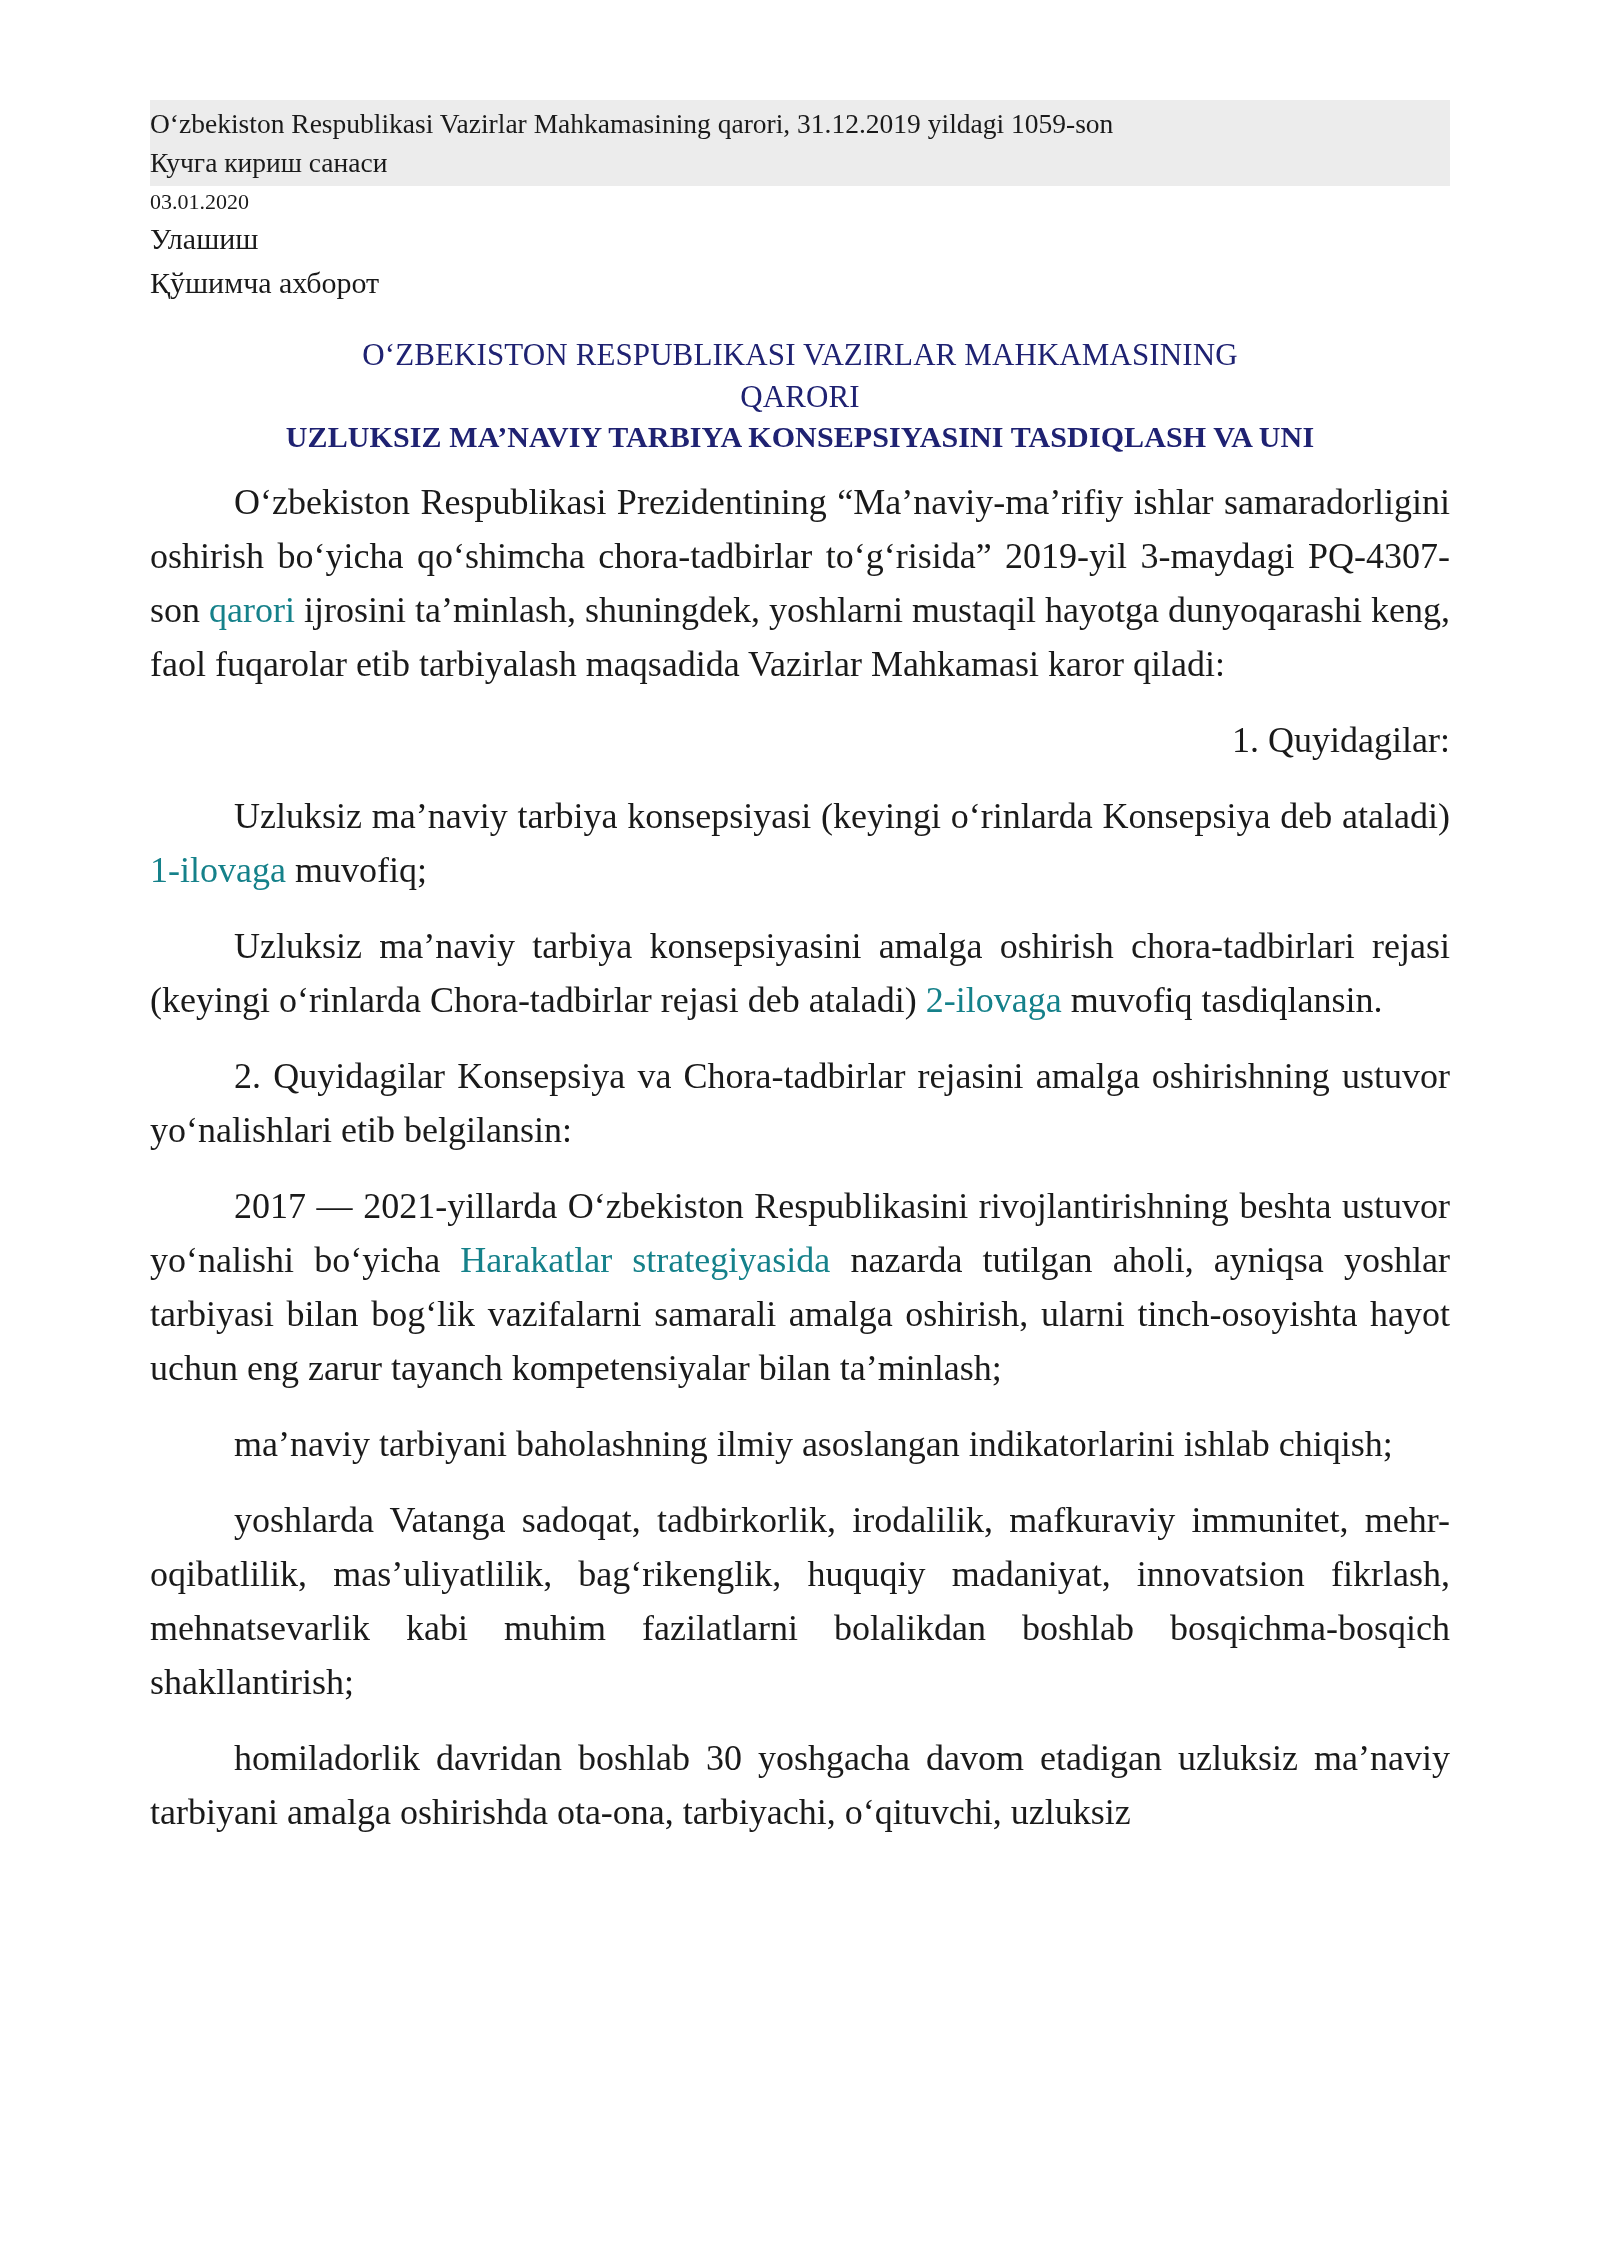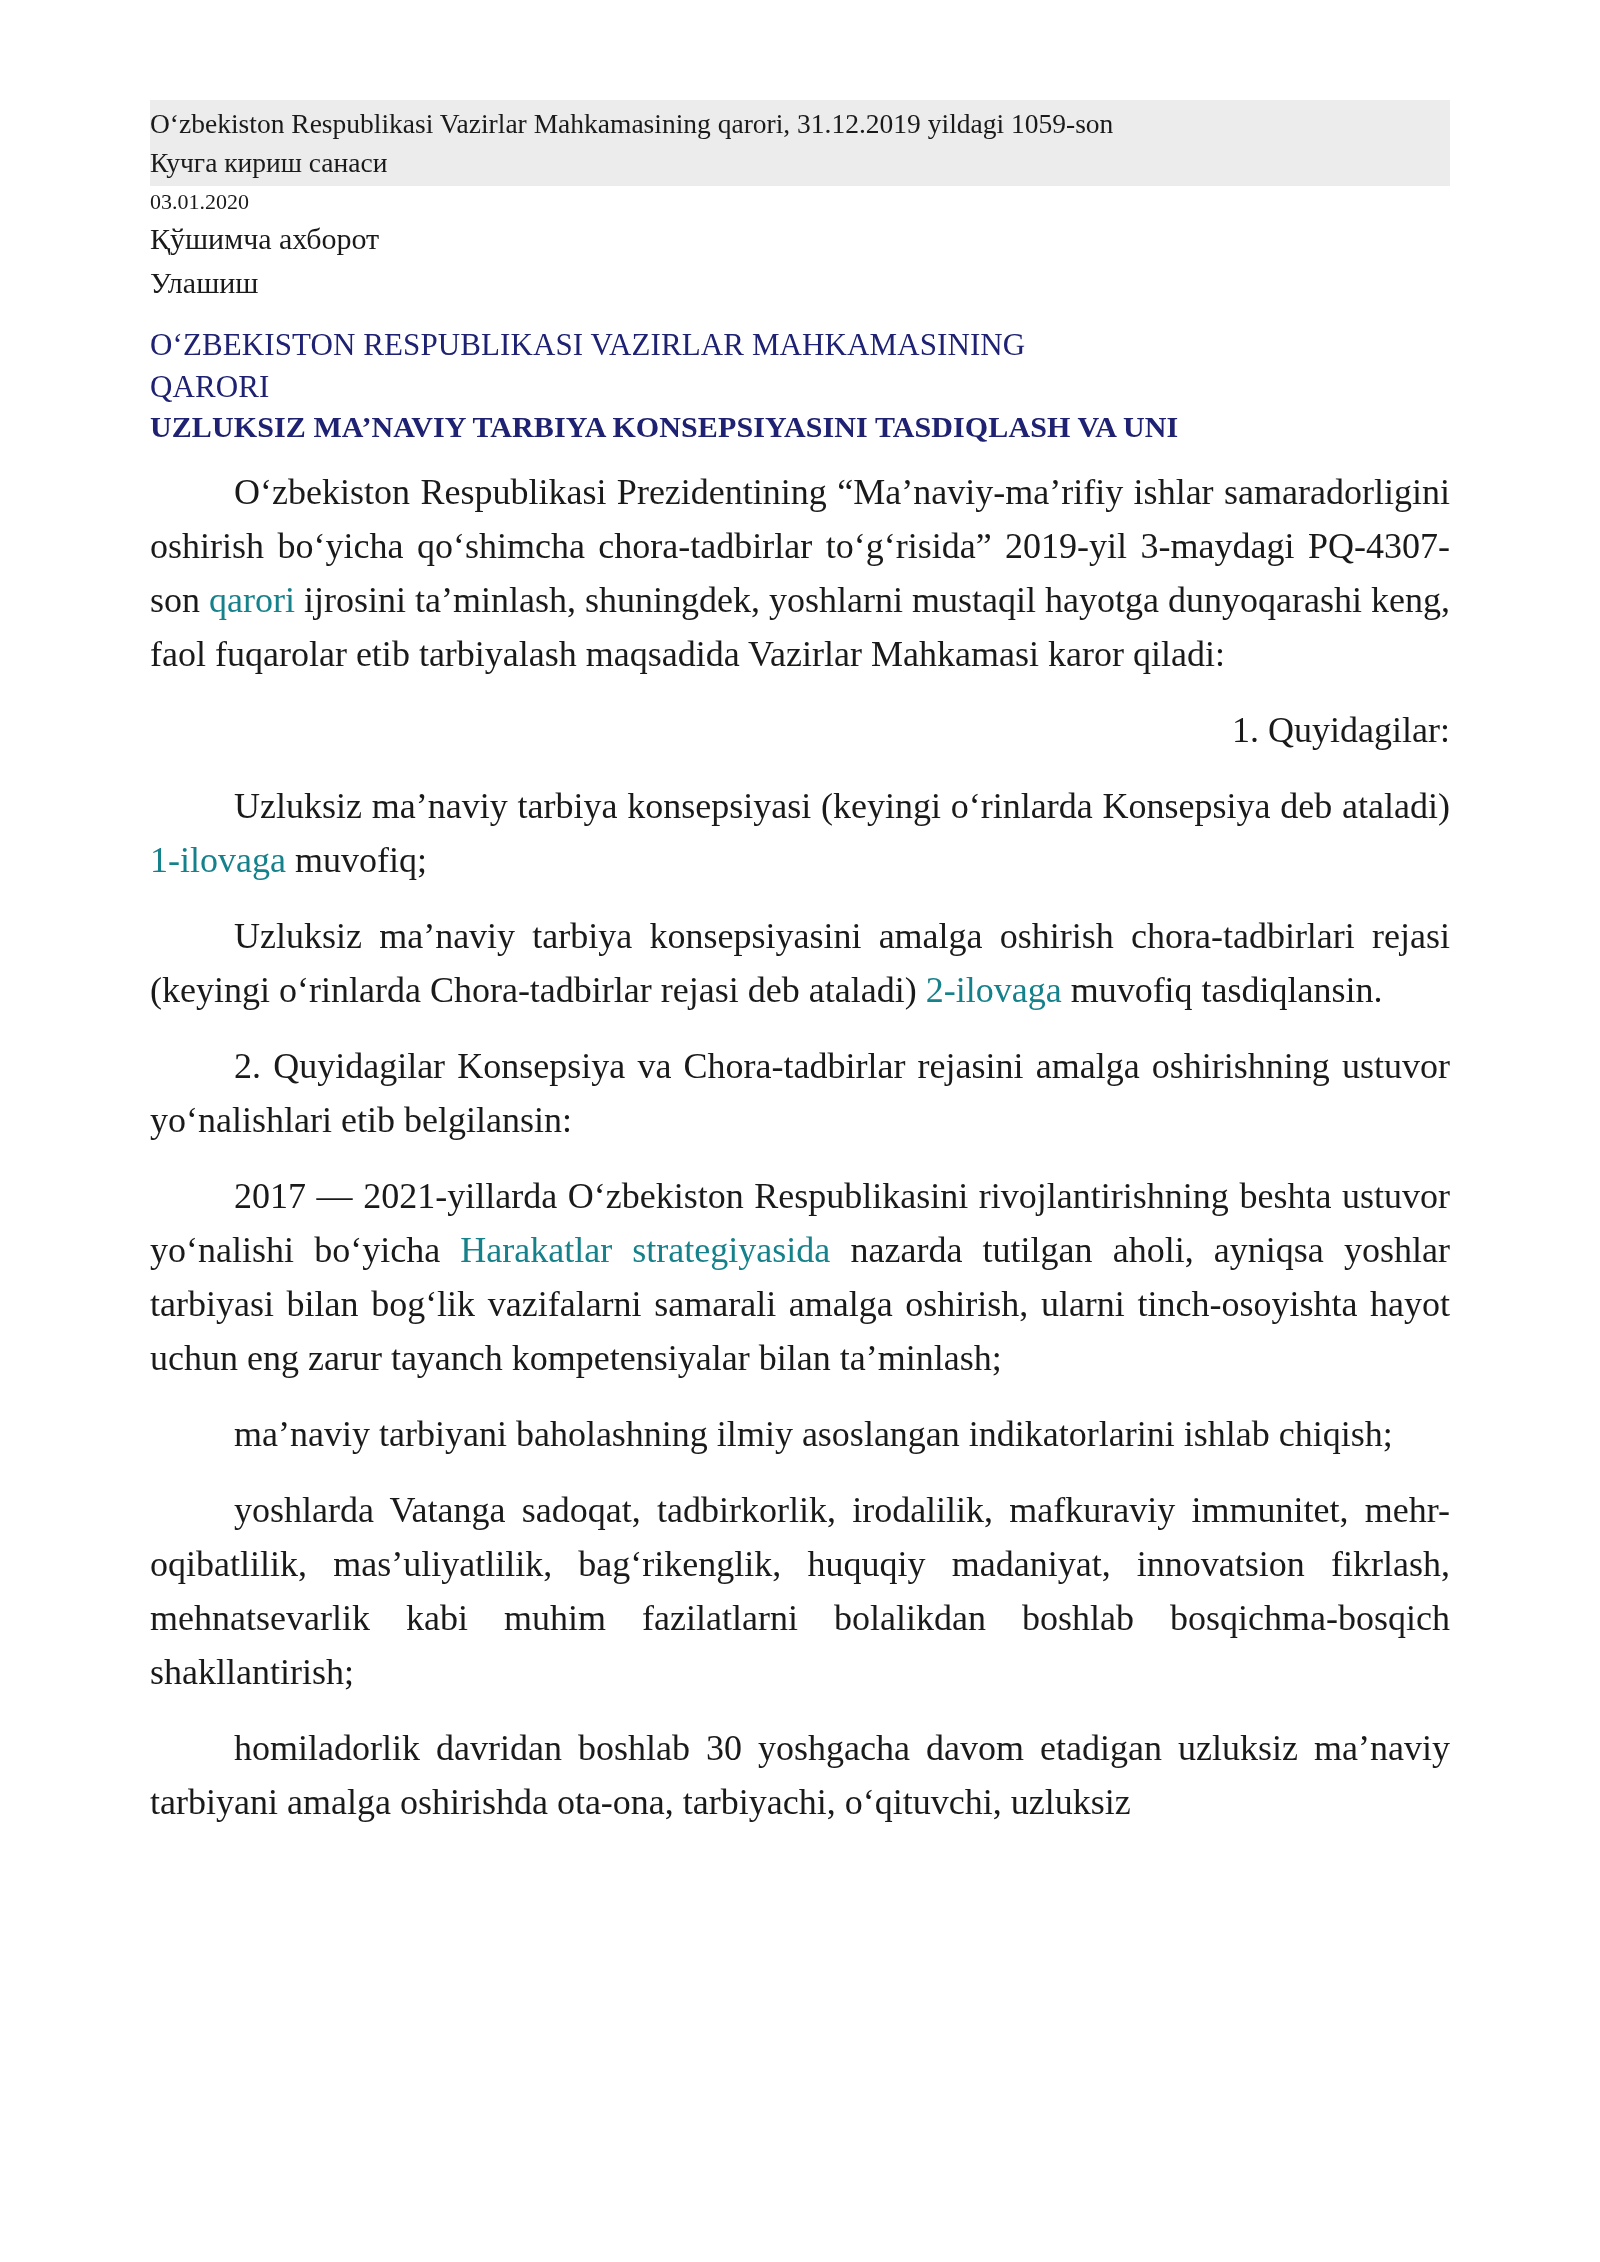--- a/index.html
+++ b/index.html
@@ -45,21 +45,22 @@
     display: block;
   }
   .meta-cyr {
     font-size: 30px;
     line-height: 1.45;
     display: block;
   }
 
   
   .doc-title-wrap {
-    margin-top: 20px;
+    margin-top: 30px;
+    text-align: center;
   }
   .title-line {
     color: #1f2272;
     font-size: 31px;
     line-height: 1.33;
     letter-spacing: 0.1px;
     display: block;
   }
   .title-line.bold {
     font-weight: bold;
@@ -98,22 +99,22 @@
 <body>
 
 <div class="page">
 
   <div class="meta-block">
     <div class="meta-highlight">
       <span class="meta-line">O‘zbekiston Respublikasi Vazirlar Mahkamasining qarori, 31.12.2019 yildagi 1059-son</span><br>
       <span class="meta-line">Кучга кириш санаси</span>
     </div>
     <span class="meta-plain">03.01.2020</span>
+    <span class="meta-cyr">Улашиш</span>
     <span class="meta-cyr">Қўшимча ахборот</span>
-    <span class="meta-cyr">Улашиш</span>
   </div>
 
   <div class="doc-title-wrap">
     <span class="title-line">O‘ZBEKISTON RESPUBLIKASI VAZIRLAR MAHKAMASINING</span>
     <span class="title-line">QARORI</span>
     <span class="title-line bold">UZLUKSIZ MA’NAVIY TARBIYA KONSEPSIYASINI TASDIQLASH VA UNI</span>
   </div>
 
   <div class="body-wrap">
 

